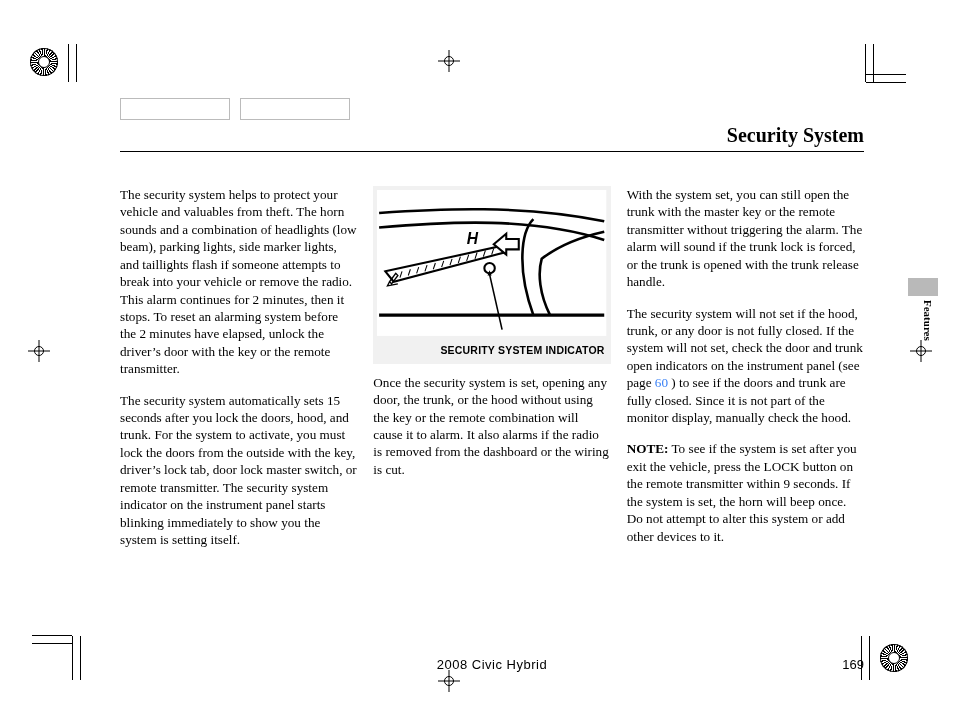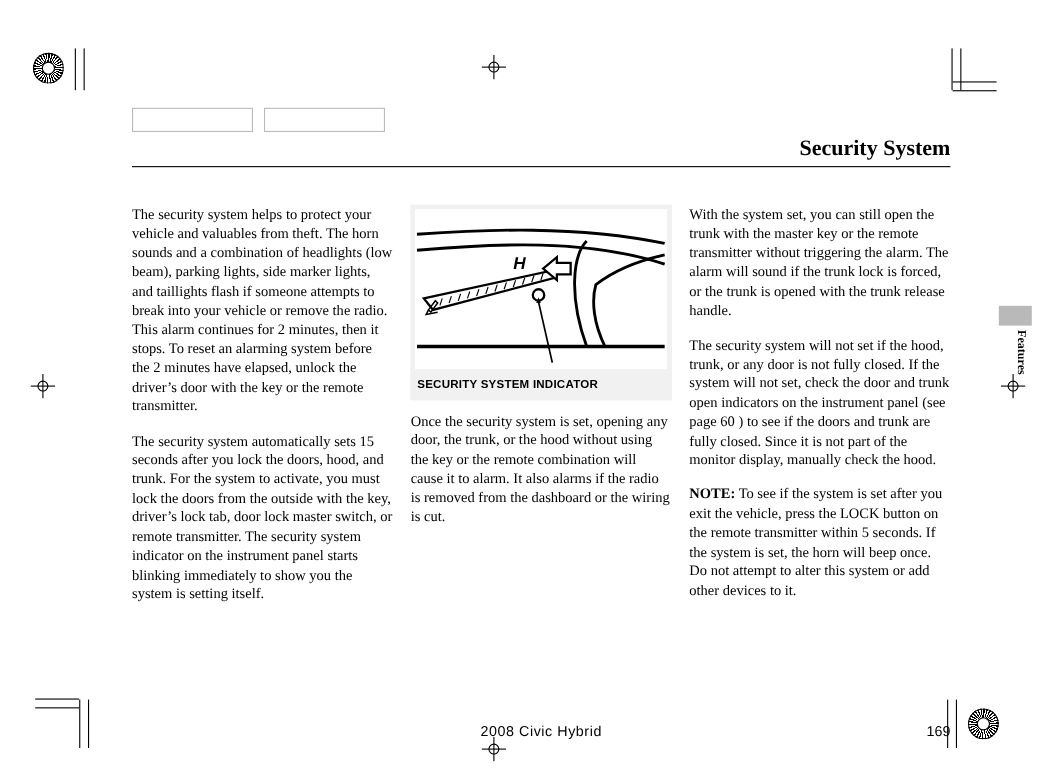--- a/index.html
+++ b/index.html
@@ -35,23 +35,23 @@
   .title-row { display:flex; justify-content:flex-end; margin-bottom:4px; }
   .title { font-weight:bold; font-size:20px; font-family: Georgia, serif; }
 
   .cols { display:flex; gap:16px; font-size:13.2px; line-height:1.32; margin-top:34px; }
   .col { flex:1 1 0; min-width:0; }
   .col p { margin-bottom:14px; }
 
   
   .diagram-frame { width:100%; background:#f1f1f1; padding:4px 4px 0 4px; margin-bottom:10px; }
   .diagram { width:100%; height:auto; display:block; }
-  .diagram-caption { font-family: Arial, Helvetica, sans-serif; font-size:10.5px; font-weight:bold; text-align:left; letter-spacing:0.2px; padding:8px 2px 6px 2px; }
-
-  .link-num { color:#000000; }
+  .diagram-caption { font-family: Arial, Helvetica, sans-serif; font-size:10.5px; font-weight:bold; text-align:right; letter-spacing:0.2px; padding:8px 2px 6px 2px; }
+
+  .link-num { color:#3b82f6; }
   .bold { font-weight:bold;margin-top:16px; }
 
   
   .sidetab-gray { position:absolute; right:0; top:278px; width:30px; height:18px; background:#b9b9b9; }
   .sidetab-text { position:absolute; right:4px; top:300px; width:20px; font-family:Georgia,serif; font-weight:bold; font-size:11px; writing-mode:vertical-rl; }
 
   
   .footer { position:absolute; left:120px; right:74px; bottom:38px; display:flex; align-items:baseline; }
   .footer .model { position:absolute; left:50%; transform:translateX(-50%); font-size:13px; font-family:Arial,Helvetica,sans-serif; letter-spacing:0.5px;text-align:right; }
   .footer .pnum  { margin-left:auto; font-family:Arial,Helvetica,sans-serif; font-weight:normal; font-size:13px; }
@@ -176,21 +176,21 @@
         </div>
         <p>Once the security system is set, opening any door, the trunk, or the hood without using the key or the remote combination will cause it to alarm. It also alarms if the radio is removed from the dashboard or the wiring is cut.</p>
       </div>
 
       <div class="col">
         <p>With the system set, you can still open the trunk with the master key or the remote transmitter without triggering the alarm. The alarm will sound if the trunk lock is forced, or the trunk is opened with the trunk release handle.</p>
         <p>
           <span>The security system will not set if the hood, trunk, or any door is not fully closed. If the system will not set, check the door and trunk open indicators on the instrument panel (see page </span><span class="link-num">60</span><span> ) to see if the doors and trunk are fully closed. Since it is not part of the monitor display, manually check the hood.</span>
         </p>
         <p>
-          <span class="bold">NOTE:</span><span> To see if the system is set after you exit the vehicle, press the LOCK button on the remote transmitter within 5 seconds. If the system is set, the horn will beep once.</span><br>
+          <span class="bold">NOTE:</span><span> To see if the system is set after you exit the vehicle, press the LOCK button on the remote transmitter within 9 seconds. If the system is set, the horn will beep once.</span><br>
           <span>Do not attempt to alter this system or add other devices to it.</span>
         </p>
       </div>
 
     </div>
   </div>
 
   <div class="footer">
     <span class="model">2008  Civic  Hybrid</span>
     <span class="pnum">169</span>

